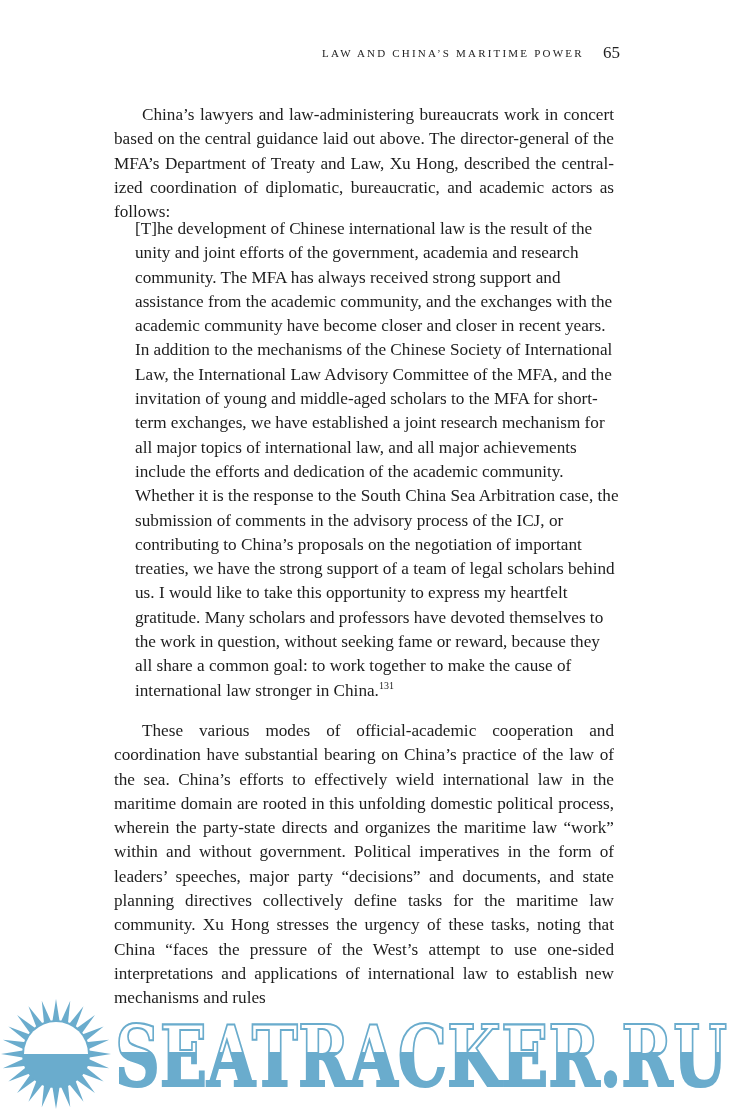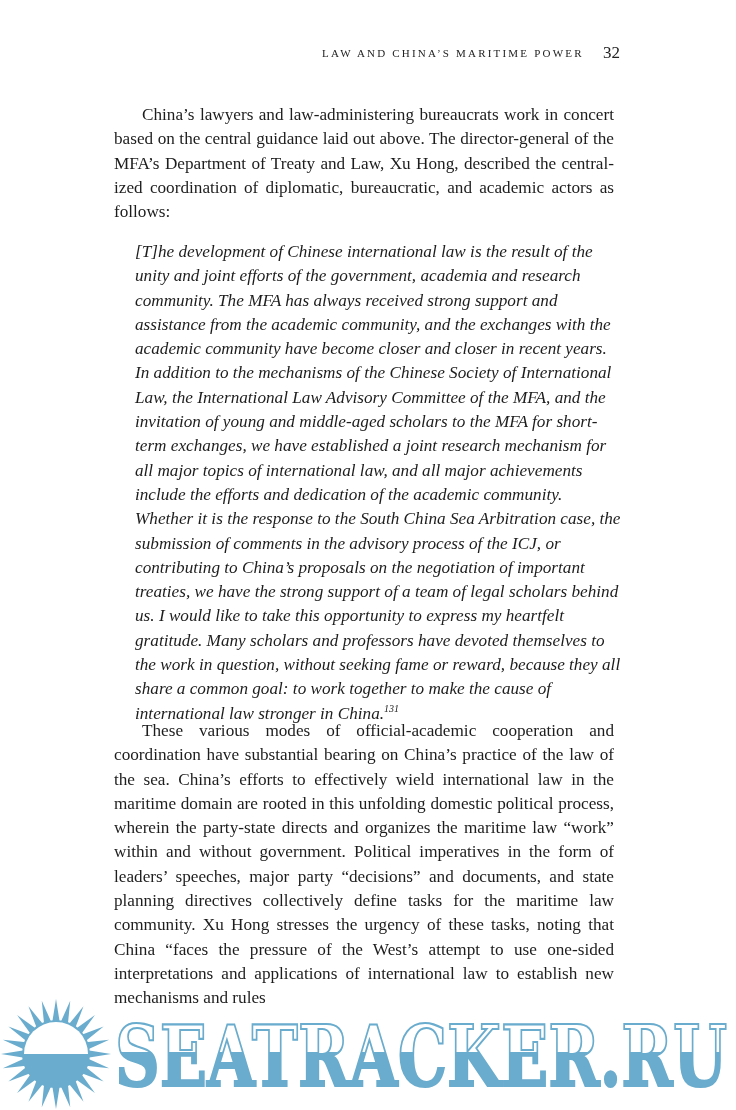--- a/index.html
+++ b/index.html
@@ -17,38 +17,38 @@
     position: absolute; top: 43px; left: 603px;
     font-size: 17px; color: #222;
   }
   .text-block {
     position: absolute; left: 106px; width: 516px;
     font-size: 17.2px; line-height: 24.3px; text-align: justify;
     hyphens: manual;
   }
   .para-1 { top: 95px; }
   .para-1 p, .para-3 p { margin: 8px; text-indent: 28px; }
-  .quote { top: 240px; left: 135px; width: 486px; text-align: left; font-style: italic; }
+  .quote { top: 217px; left: 135px; width: 486px; text-align: left; }
   .quote p { margin: 0; }
   .para-3 { top: 711px; }
   sup { font-size: 10px; vertical-align: 7px; line-height: 0; }
 
   .watermark {
     position: absolute; left: 0; top: 998px; width: 608px; height: 112px;
   }
   .wm-sun { position: absolute; left: 0; top: 0; width: 112px; height: 112px; }
   .wm-text {
     position: absolute; left: 113px; top: 14px; height: 80px; width: 620px;
   }
 </style>
 </head>
 <body>
 
 <div class="running-head">Law and China’s Maritime Power</div>
-<div class="page-number">32</div>
+<div class="page-number">65</div>
 
 <div class="text-block para-1">
   <p>China’s lawyers and law-administering bureaucrats work in concert based on the central guidance laid out above. The director-general of the MFA’s Department of Treaty and Law, Xu Hong, described the central­ized coordination of diplomatic, bureaucratic, and academic actors as follows:</p>
 </div>
 
 <div class="text-block quote">
   <p><span>[T]he development of Chinese international law is the result of the unity and joint efforts of the government, academia and research community. The MFA has always received strong support and assistance from the academic community, and the exchanges with the academic community have become closer and closer in recent years. In addition to the mechanisms of the Chinese Society of International Law, the International Law Advisory Committee of the MFA, and the invitation of young and middle-aged scholars to the MFA for short-term exchanges, we have established a joint research mechanism for all major topics of international law, and all major achievements include the efforts and dedication of the academic community. Whether it is the response to the South China Sea Arbitration case, the submission of comments in the advisory process of the ICJ, or contributing to China’s proposals on the negotiation of important treaties, we have the strong support of a team of legal scholars behind us. I would like to take this opportu­nity to express my heartfelt gratitude. Many scholars and professors have devoted themselves to the work in question, without seeking fame or reward, because they all share a common goal: to work together to make the cause of international law stronger in China.</span><sup>131</sup></p>
 </div>
 
 <div class="text-block para-3">

